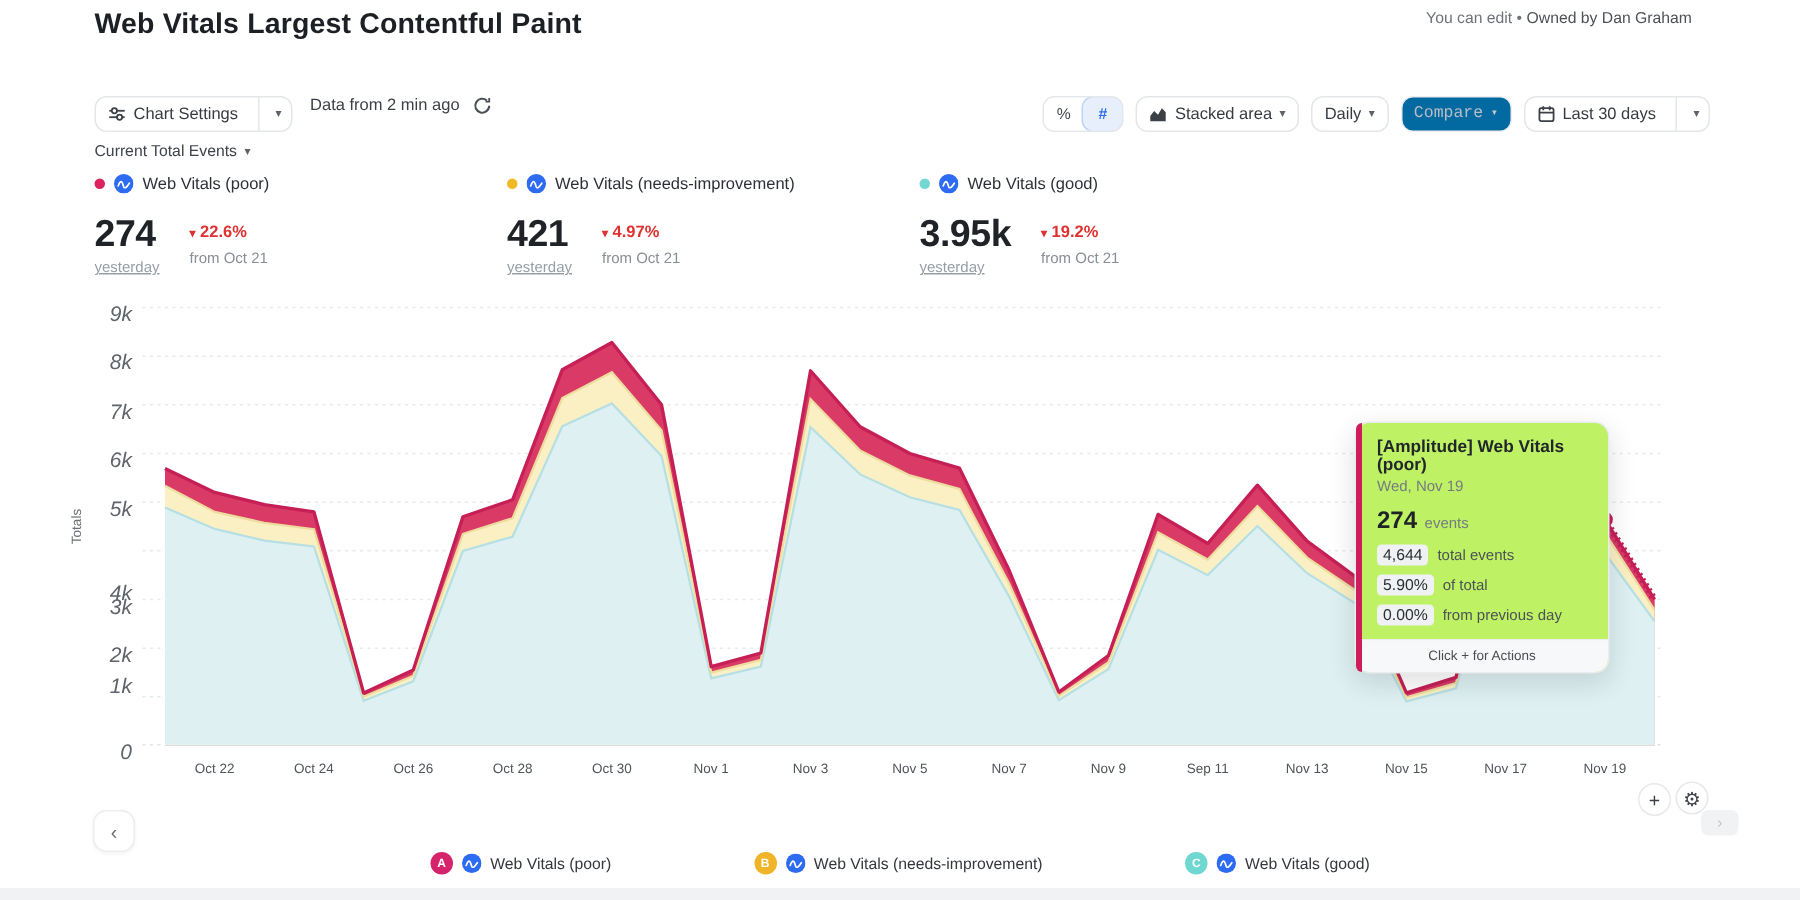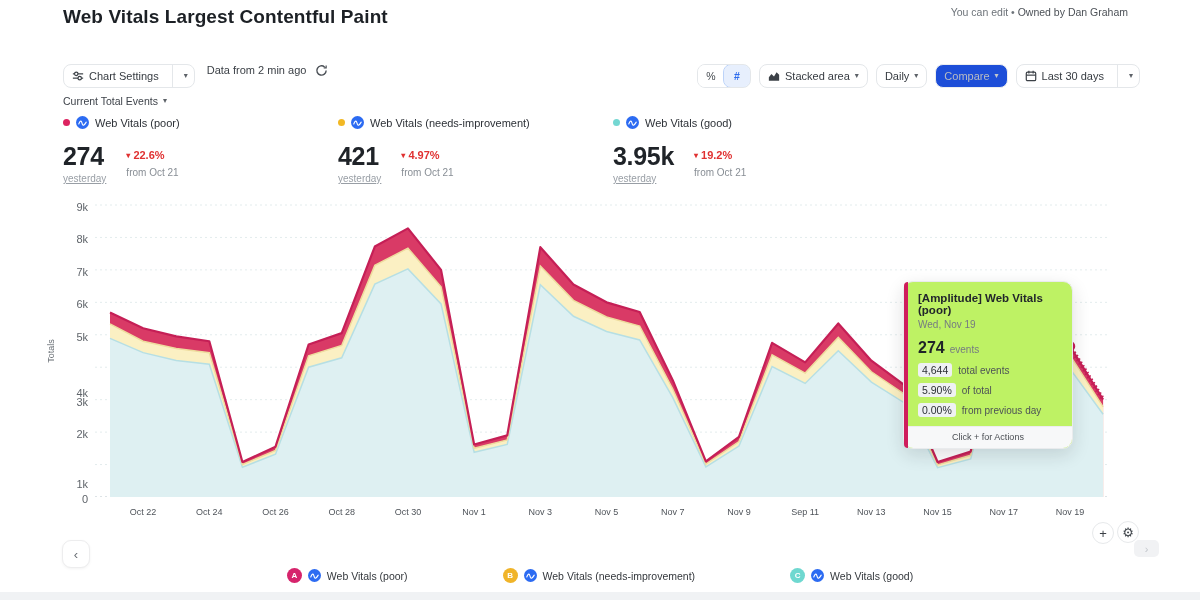--- a/index.html
+++ b/index.html
@@ -22,21 +22,21 @@
   .btn-split .seg { display:flex; align-items:center; gap:5px; padding:0 8px; height:100%; }
   .btn-split .divider { width:1px; height:100%; background:#e4e7ea; }
   .btn-split .chev-cell { padding:0 6px; display:flex; align-items:center; height:100%; }
   .toolbar-left { position:absolute; left:63px; top:64px; display:flex; align-items:flex-start; }
   .freshness { font-size:11px; color:#3c4147; margin-left:12px; }
   .refresh { margin-left:9px; cursor:pointer; display:flex; align-items:center; }
   .toolbar-right { position:absolute; right:60px; top:64px; display:flex; align-items:center; gap:8px; }
   .unit-toggle { display:flex; align-items:center; height:24px; border:1px solid #e4e7ea; border-radius:8px; overflow:hidden; }
   .unit { width:26px; height:100%; display:flex; align-items:center; justify-content:center; font-size:10.5px; color:#43484e; cursor:pointer; background:#fff; }
   .unit.active { background:#e7effd; color:#2e6ced; font-weight:700; border-radius:7px; outline:1px solid #bcd3f9; }
-  .btn.disabled { background:#1d4ed8; border-color:#eceef0; color:#b8bcc2; cursor:default; }
+  .btn.disabled { background:#0369a1; border-color:#eceef0; color:#b8bcc2; cursor:default;font-family:Liberation Mono, monospace; }
   .btn.disabled .chev { color:#c2c6cb; }
   .micon { display:flex; align-items:center; }
 
   
   .metric-selector { position:absolute; left:63px; top:95px; font-size:10.5px; color:#3e434a; display:flex; align-items:center; gap:5px; cursor:pointer; }
 
   
   .metric-card { position:absolute; top:116px; }
   .metric-head { display:flex; align-items:center; gap:6px; }
   .dot { width:7px; height:7px; border-radius:50%; }
@@ -47,21 +47,21 @@
   .metric-period { font-size:10px; color:#989ea5; margin-top:2px;text-decoration:underline; }
   .change-block { padding-top:7px; }
   .metric-change { font-size:11px; font-weight:700; color:#e03131; display:flex; align-items:center; gap:3px; }
   .metric-change .arrow { font-size:8px; }
   .metric-compare { font-size:10px; color:#888e95; margin-top:6px; }
 
   
   .plot { position:absolute; left:95px; top:205px; width:1012px; height:292px; }
   .plot svg { position:absolute; left:0; top:0; overflow:visible; }
   .y-labels { position:absolute; left:58px; top:205px; width:30px; height:292px; }
-  .y-labels span { position:absolute; right:0; font-size:11px; color:#5f646a; }
+  .y-labels span { position:absolute; right:0; font-size:14px; color:#5f646a;font-style:italic; }
   .x-labels { position:absolute; left:95px; top:507px; width:1012px; height:14px; }
   .x-labels span { position:absolute; width:50px; text-align:center; font-size:9px; color:#4f545a; }
   .y-title { position:absolute; left:44px; top:205px; height:292px; width:14px; display:flex; align-items:center; justify-content:center; }
   .y-title span { transform:rotate(-90deg); font-size:9px; color:#6a7076; white-space:nowrap; }
 
   
   .tooltip { position:absolute; left:903px; top:281px; width:170px; background:#bef264; border:1px solid #e9ebed;
              border-radius:10px; box-shadow:0 6px 18px rgba(25,30,36,.14); z-index:6; padding:10px 12px 0 14px; }
   .tooltip::before { content:""; position:absolute; left:0; top:0; bottom:0; width:4px; background:#cf1d5c; border-radius:8px 0 0 8px; }
   .tt-title { font-size:11.5px; font-weight:700; color:#22262b; }
@@ -251,21 +251,21 @@
         <div class="metric-compare">from Oct 21</div>
       </div>
     </div>
   </div>
 
   <div class="y-title">
       <span>Totals</span>
     </div>
   <div class="y-labels" id="y-labels">
       <span style="top: 288px;">0</span>
-      <span style="top: 273px;">1k</span>
+      <span style="top: 244px;">1k</span>
       <span style="top: 223.111px;">2k</span>
       <span style="top: 190.667px;">3k</span>
       <span style="top: 158.222px; margin-top: 24px;">4k</span>
       <span style="top: 125.778px;">5k</span>
       <span style="top: 93.3333px;">6k</span>
       <span style="top: 60.8889px;">7k</span>
       <span style="top: 28.4444px;">8k</span>
       <span style="top: -4px;">9k</span>
     </div>
   <div class="plot">

